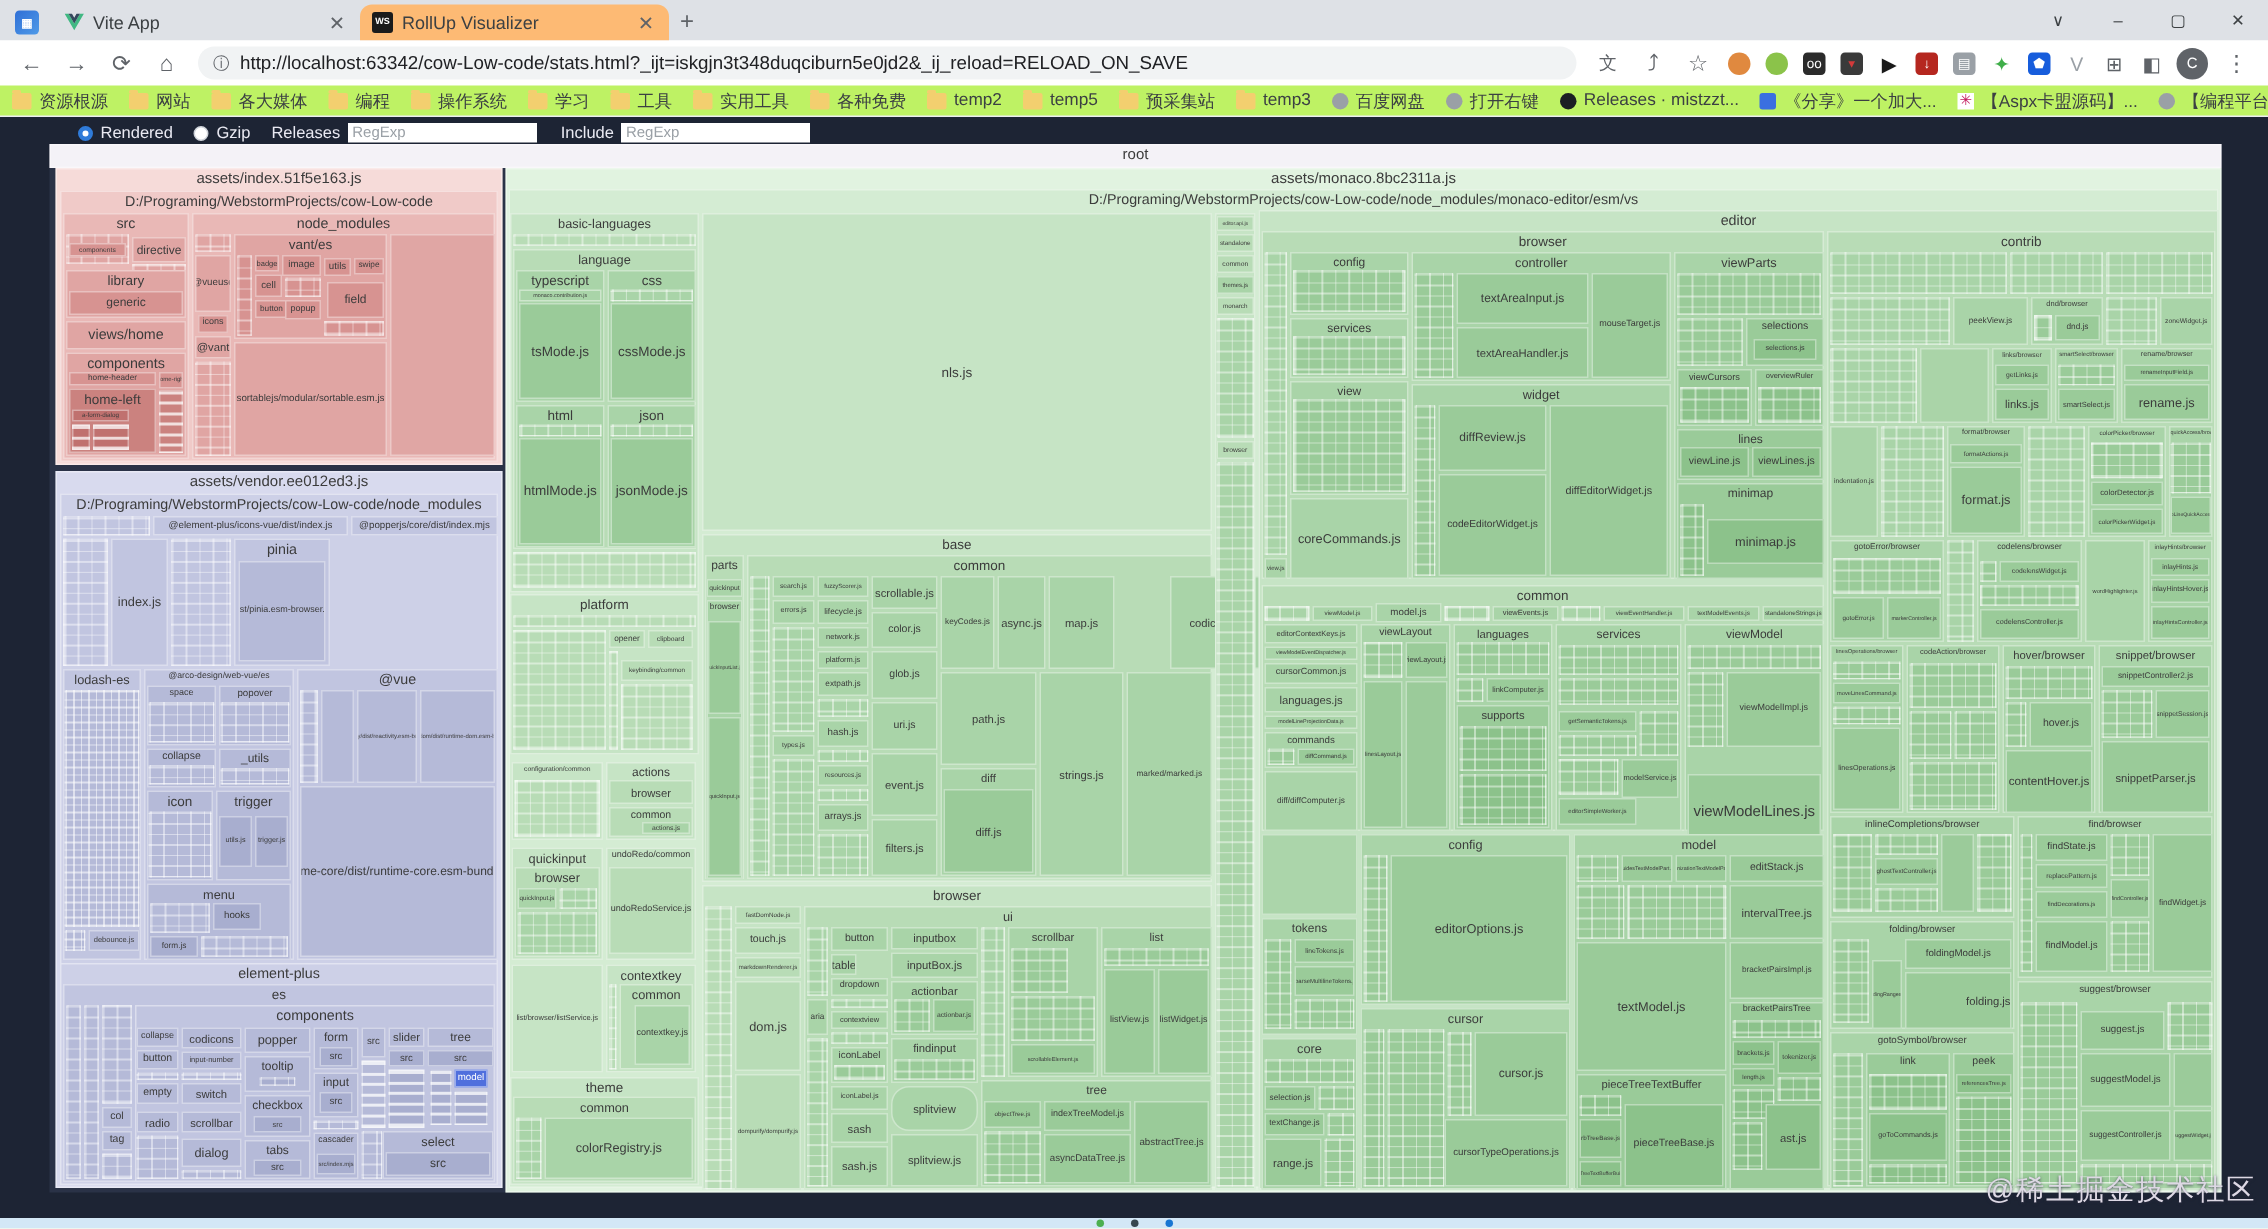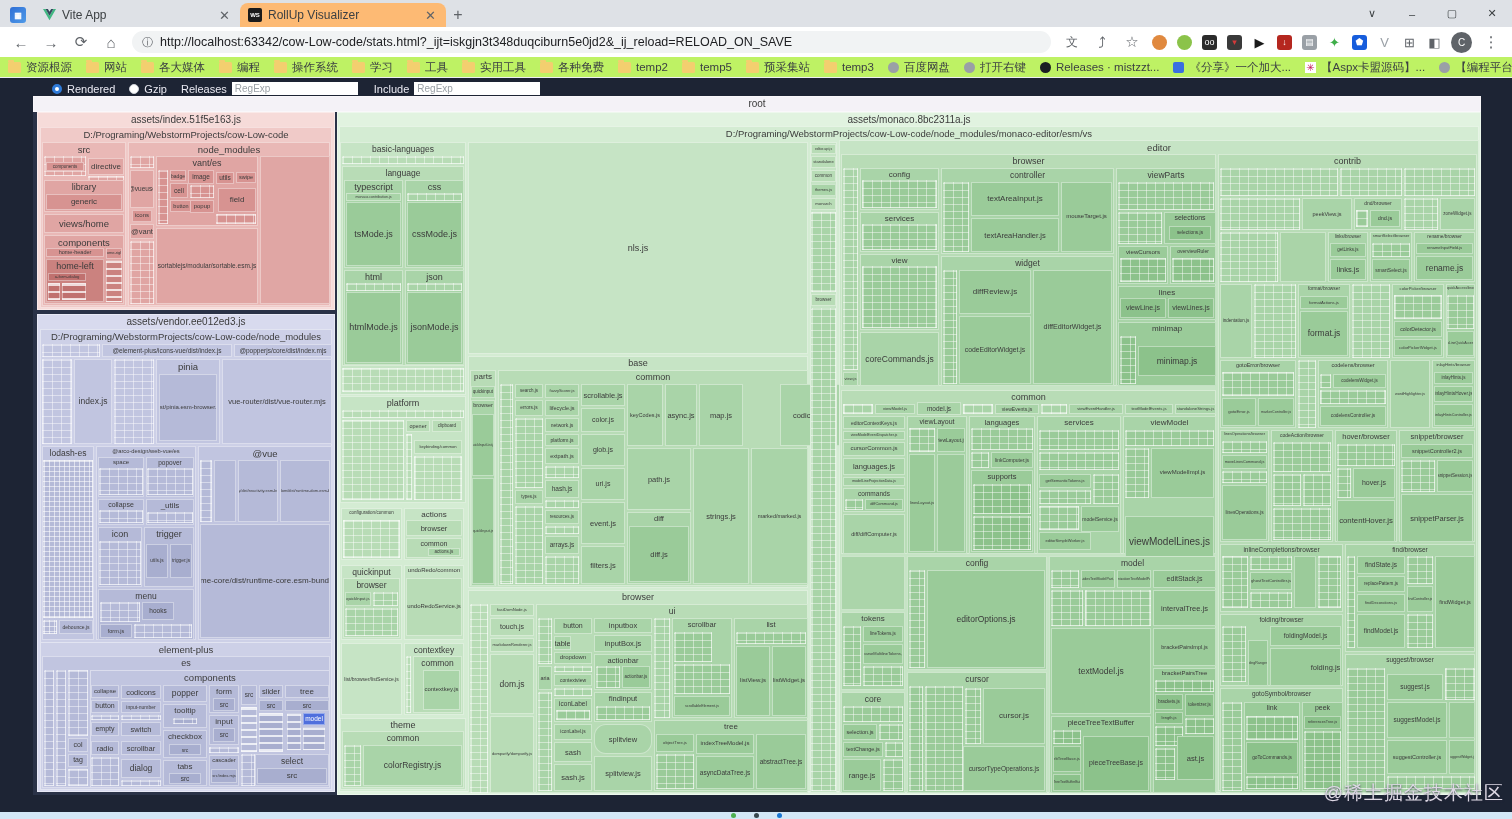--- a/index.html
+++ b/index.html
@@ -366,23 +366,20 @@
         <div class="node v3 ctr" style="left: 41px; top: 263px; width: 38px; height: 85px; font-size: 8.5px;">
           <span>index.js</span>
         </div>
         <div class="node v3 tex ctr" style="left: 81px; top: 263px; width: 40px; height: 85px; font-size: 8px;"></div>
         <div class="node v3 hdr" style="left: 123px; top: 263px; width: 64px; height: 85px; font-size: 9.5px;">
           <span>pinia</span>
         </div>
         <div class="node v4 ctr" style="left: 126px; top: 278px; width: 58px; height: 67px; font-size: 6px;">
           <span>dist/pinia.esm-browser.js</span>
         </div>
-        <div class="node v3 ctr" style="left: 189px; top: 263px; width: 110px; height: 85px; font-size: 7.5px;">
-          <span>vue-router/dist/vue-router.mjs</span>
-        </div>
         <div class="node v3 hdr" style="left: 9px; top: 350px; width: 52px; height: 194px; font-size: 8.5px;">
           <span>lodash-es</span>
         </div>
         <div class="node v4 grid ctr" style="left: 10px; top: 364px; width: 50px; height: 158px; font-size: 8px;"></div>
         <div class="node v4 ctr" style="left: 26px; top: 524px; width: 34px; height: 14px; font-size: 5px;">
           <span>debounce.js</span>
         </div>
         <div class="node v4 grid ctr" style="left: 10px; top: 524px; width: 14px; height: 14px; font-size: 8px;"></div>
         <div class="node v3 hdr" style="left: 63px; top: 350px; width: 100px; height: 194px; font-size: 5.8px;">
           <span>@arco-design/web-vue/es</span>

